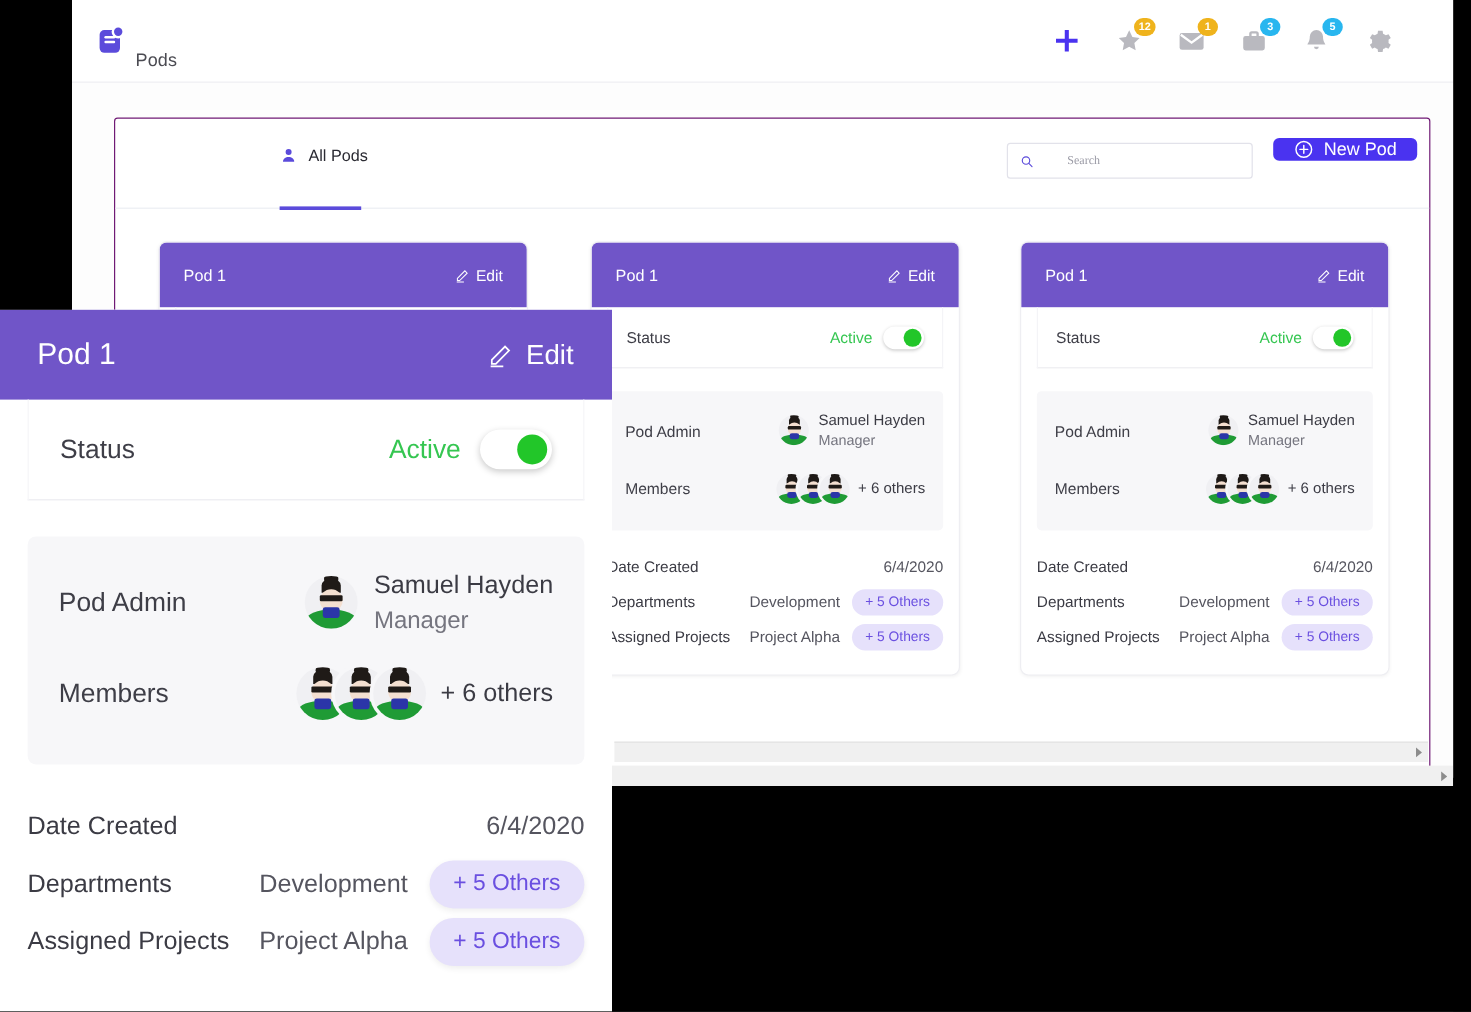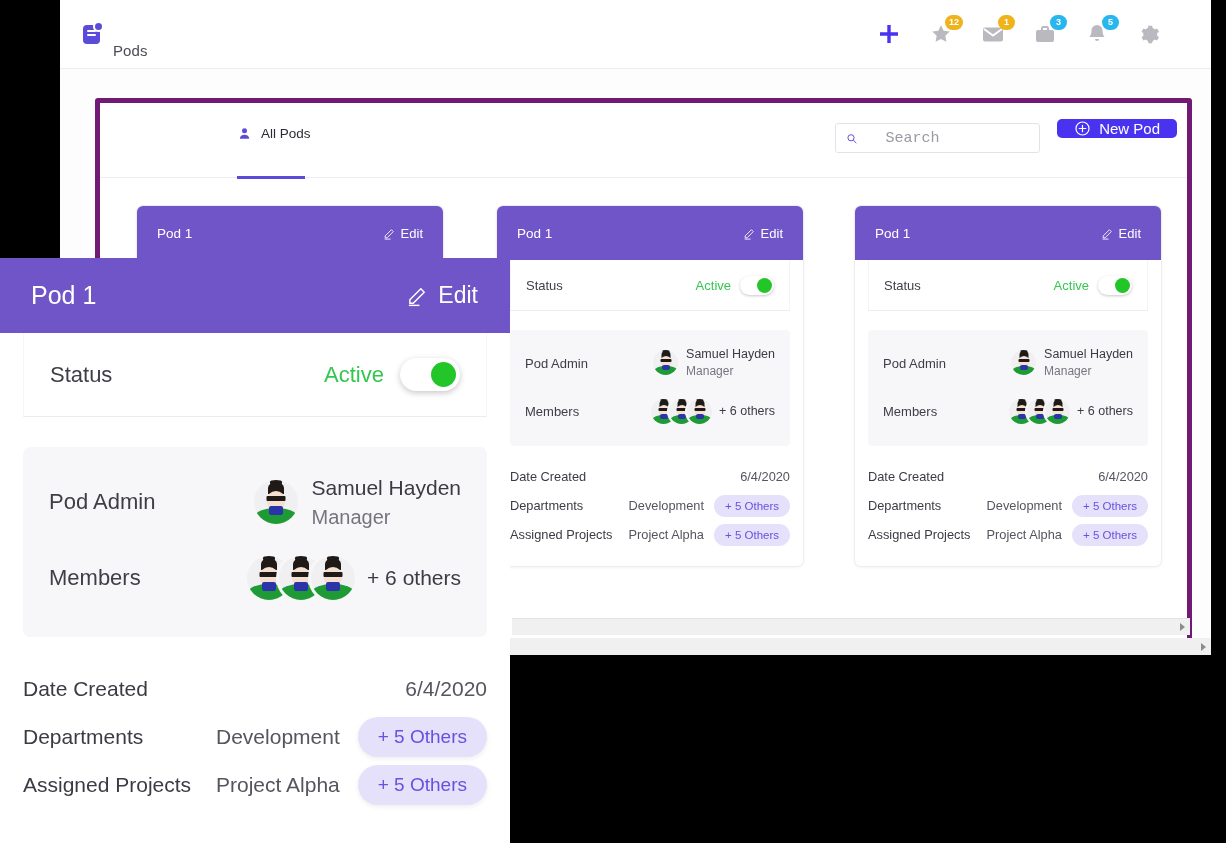--- a/index.html
+++ b/index.html
@@ -67,21 +67,21 @@
 
   
   .page-body {
     position: absolute; left: 0; top: 69px; width: 1151px; height: 579px;
     background: #fdfdfd;
   }
   .panel {
     position: absolute; left: 35px; top: 29px;
     width: 1097px; height: 545px;
     background: #ffffff;
-    border: 5px solid #701a75;
+    border: 1px solid #701a75;
     border-radius: 3px;
   }
 
   
   .panel-toolbar {
     position: relative; height: 75px;
     border-bottom: 1px solid #eceef3;
   }
   .tab {
     position: absolute; left: 137px; top: 23px;
@@ -95,22 +95,22 @@
   .tab-label { font-size: 13.5px; color: #2b2b33; }
 
   .search-box {
     position: absolute; right: 147px; top: 20px;
     width: 205px; height: 30px;
     border: 1px solid #e2e2ea; border-radius: 3px;
     background: #fff;
     display: flex; align-items: center; gap: 8px; padding: 0 10px;
   }
   .search-input {
-    border: 0; outline: 0; font-size: 15px; color: #7b7b86;
-    font-family: Liberation Mono, monospace;
+    border: 0; outline: 0; font-size: 10px; color: #7b7b86;
+    font-family: Liberation Serif, serif;
     background: transparent; width: 100%; padding-left: 20px;
   }
   .search-input::placeholder { color: #9a9aa5; }
 
   .new-pod-btn {
     position: absolute; right: 10px; top: 16px;
     height: 19px; padding: 0 17px;
     background: #4a33f0; color: #fff; border: 0; border-radius: 5px;
     font-family: "Liberation Sans", sans-serif;
     font-size: 15px;

